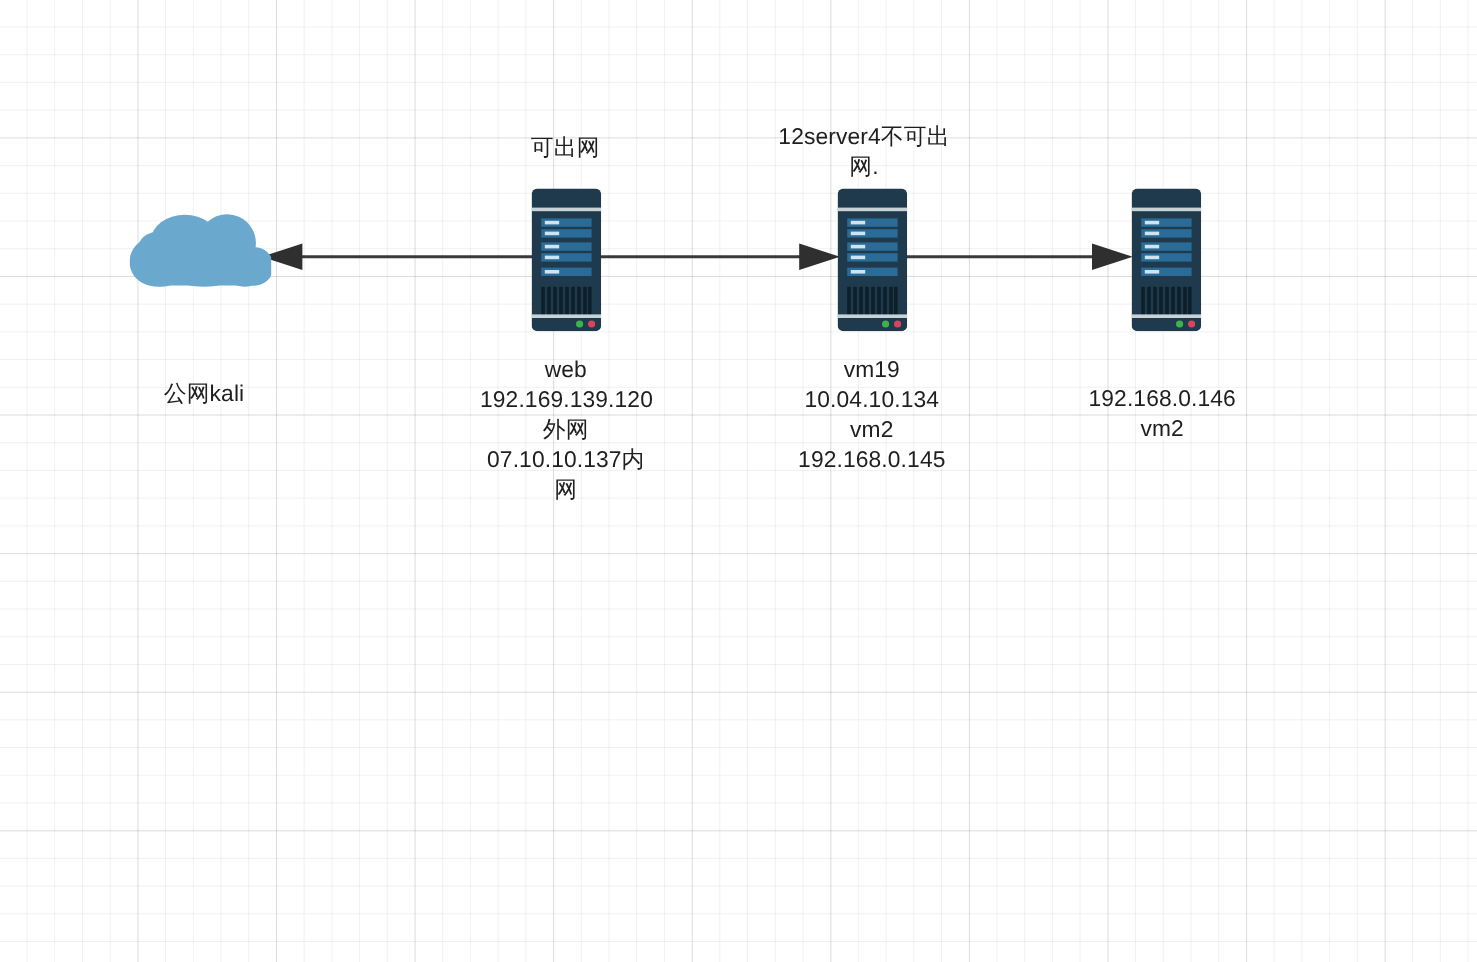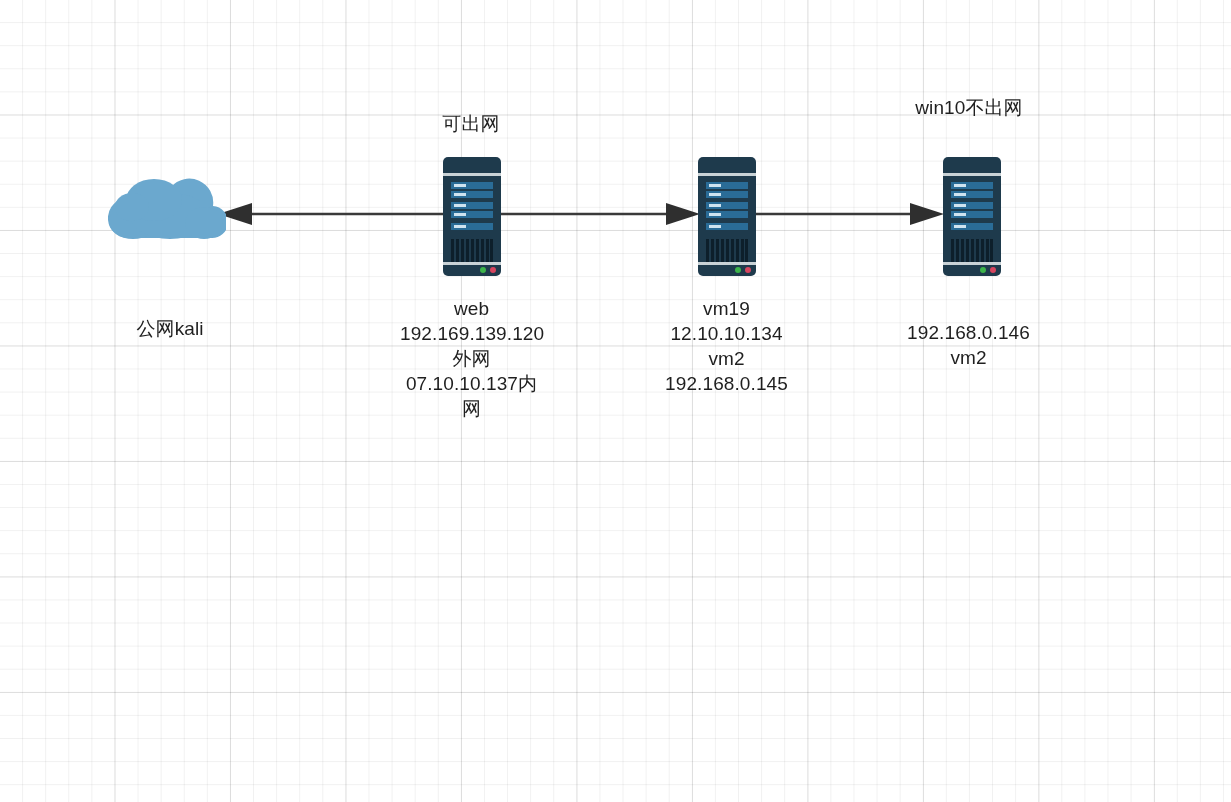--- a/index.html
+++ b/index.html
@@ -128,20 +128,21 @@
       <rect x="0" y="105" width="58" height="3" fill="#c9d2d6"></rect>
       <circle cx="40" cy="113" r="3" fill="#3cb34a"></circle>
       <circle cx="50" cy="113" r="3" fill="#d6455f"></circle>
     </svg>
   </div>
 
   <div class="node-label label-bottom" style="left:400px; top:296px; width:143px;">web
 192.169.139.120外网
 07.10.10.137内网</div>
 
+  <div class="node-label label-top" style="left:639px; top:102px; width:162px;">12server4不可出网.</div>
 
   <div class="server" style="left:698px; top:157px;">
     <svg width="58" height="119" viewBox="0 0 58 119">
       <rect x="0" y="0" width="58" height="119" rx="5" ry="5" fill="#1e3a4c"></rect>
       <rect x="0" y="16" width="58" height="3" fill="#c9d2d6"></rect>
       <rect x="8" y="25" width="42" height="7" fill="#2a6c97"></rect>
       <rect x="11" y="27" width="12" height="3" fill="#cfe3f0"></rect>
       <rect x="8" y="34" width="42" height="7" fill="#2a6c97"></rect>
       <rect x="11" y="36" width="12" height="3" fill="#cfe3f0"></rect>
       <rect x="8" y="45" width="42" height="7" fill="#2a6c97"></rect>
@@ -161,25 +162,24 @@
           <rect x="43" y="82" width="3" height="25"></rect>
         <rect x="47" y="82" width="3" height="25"></rect>
       </g>
       <rect x="0" y="105" width="58" height="3" fill="#c9d2d6"></rect>
       <circle cx="40" cy="113" r="3" fill="#3cb34a"></circle>
       <circle cx="50" cy="113" r="3" fill="#d6455f"></circle>
     </svg>
   </div>
 
   <div class="node-label label-bottom" style="left:645px; top:296px; width:163px;">vm19
-12.10.10.134
+10.04.10.134
 vm2
 192.168.0.145</div>
 
-  <div class="node-label label-top" style="left:886px; top:95px; width:166px;">win10不出网</div>
 
   <div class="server" style="left:943px; top:157px;">
     <svg width="58" height="119" viewBox="0 0 58 119">
       <rect x="0" y="0" width="58" height="119" rx="5" ry="5" fill="#1e3a4c"></rect>
       <rect x="0" y="16" width="58" height="3" fill="#c9d2d6"></rect>
       <rect x="8" y="25" width="42" height="7" fill="#2a6c97"></rect>
       <rect x="11" y="27" width="12" height="3" fill="#cfe3f0"></rect>
       <rect x="8" y="34" width="42" height="7" fill="#2a6c97"></rect>
       <rect x="11" y="36" width="12" height="3" fill="#cfe3f0"></rect>
       <rect x="8" y="45" width="42" height="7" fill="#2a6c97"></rect>

